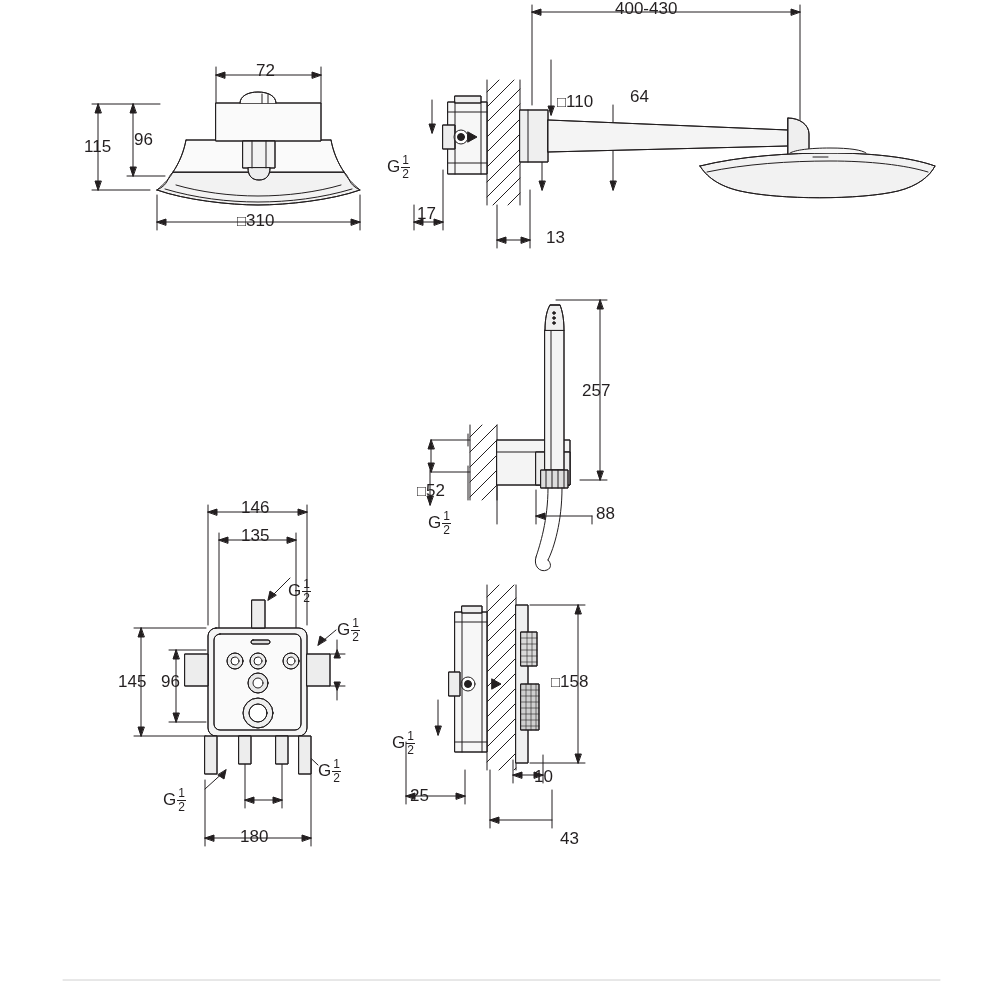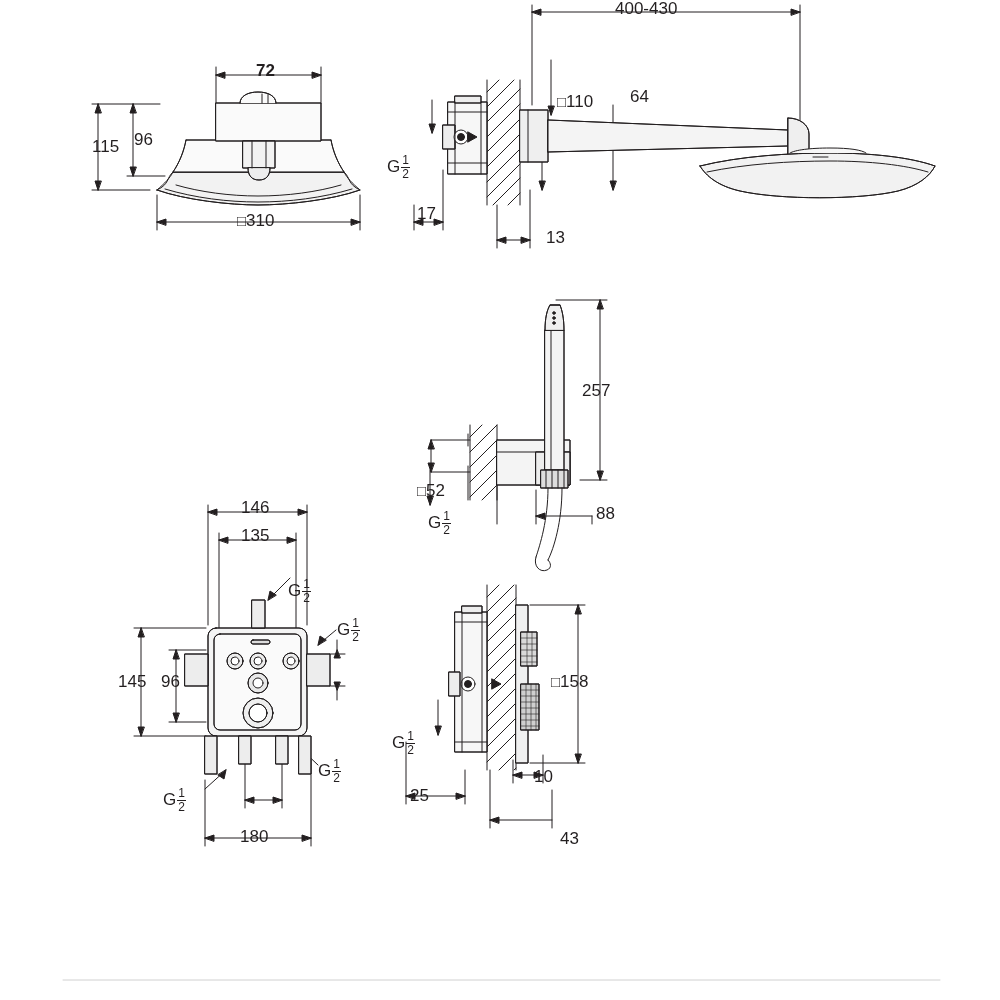--- a/index.html
+++ b/index.html
@@ -535,22 +535,22 @@
           <line x1="521" y1="662" x2="537" y2="662"></line>
           <line x1="527" y1="632" x2="527" y2="666"></line>
           <line x1="532" y1="632" x2="532" y2="666"></line>
         </g>
       </g>
 
       <line x1="63" y1="980" x2="940" y2="980" stroke="#d0d0d0"></line>
     </g>
   </svg>
 
-  <div class="dimtext" style="left:256px; top:62px;font-weight:bold;">72</div>
-  <div class="dimtext" style="left:92px; top:138px;">115</div>
+  <div class="dimtext" style="left:256px; top:62px;">72</div>
+  <div class="dimtext" style="left:84px; top:138px;">115</div>
   <div class="dimtext" style="left:134px; top:131px;">96</div>
   <div class="dimtext" style="left:237px; top:212px;"><span class="sq">□</span><span>310</span></div>
 
   <div class="dimtext" style="left:615px; top:0px;">400-430</div>
   <div class="dimtext" style="left:557px; top:45px;margin-top:48px;"><span class="sq">□</span><span>110</span></div>
   <div class="dimtext" style="left:630px; top:88px;">64</div>
   <div class="dimtext" style="left:387px; top:154px;"><span>G</span><span class="frac"><span class="num">1</span><span class="den">2</span></span></div>
   <div class="dimtext" style="left:417px; top:205px;">17</div>
   <div class="dimtext" style="left:546px; top:229px;">13</div>
 

